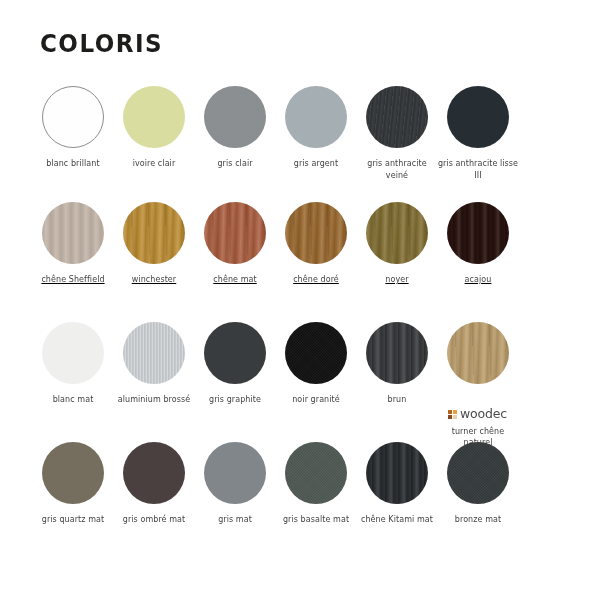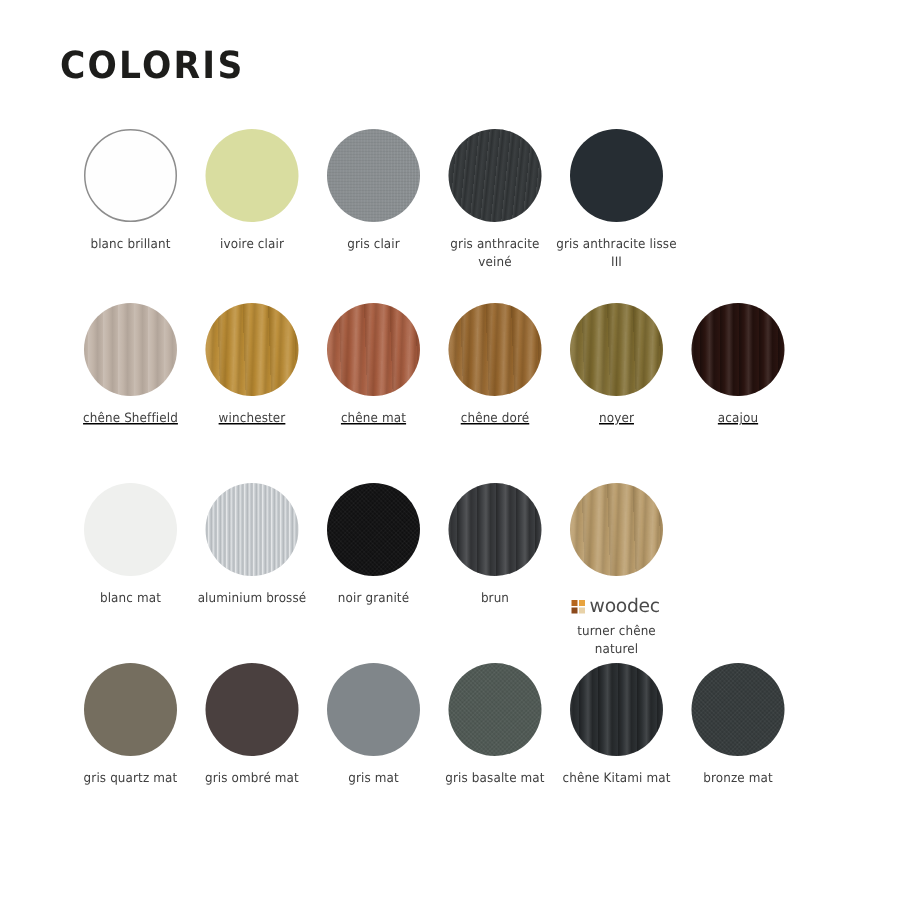--- a/index.html
+++ b/index.html
@@ -36,21 +36,21 @@
     color: #1d1d1b;
     transform: scaleX(0.92);
     transform-origin: left center;
     line-height: 1;
     white-space: nowrap;
   }
 
   
   .swatch-grid {
     position: absolute;
-    left: 46px;
+    left: 32px;
     top: 86px;
     width: 508px;
   }
   .swatch-row {
     display: flex;
     width: 100%;
   }
   .swatch-row-1 { height: 116px; }
   .swatch-row-2 { height: 120px; text-decoration: underline; }
   .swatch-row-3 { height: 120px; }
@@ -169,21 +169,21 @@
     line-height: 11.5px;
     color: #3f3f3f;
     text-align: center;
     transform: scaleX(0.93);
     width: 90px;
     letter-spacing: 0.01em;
   }
 
   
   .brand {
-    margin-top: 14px;
+    margin-top: 24px;
     display: flex;
     align-items: center;
     justify-content: center;
     gap: 3px;
     height: 13px;
   }
   .brand-mark {
     width: 9px;
     height: 9px;
     display: grid;
@@ -233,20 +233,26 @@
       <div class="swatch-cell">
         <div class="circle-wrap">
           <div class="circle" style="background-color: rgb(140, 145, 148);">
               <span class="tex tex-grain"></span>
             </div>
         </div>
         <div class="swatch-label">gris clair</div>
       </div>
       <div class="swatch-cell">
         <div class="circle-wrap">
+          <div class="circle" style="background-color: rgb(165, 174, 179);"></div>
+        </div>
+        <div class="swatch-label">gris argent</div>
+      </div>
+      <div class="swatch-cell">
+        <div class="circle-wrap">
           <div class="circle" style="background-color: rgb(51, 55, 57);">
               <span class="tex tex-veine"></span>
             </div>
         </div>
         <div class="swatch-label">gris anthracite veiné</div>
       </div>
       <div class="swatch-cell">
         <div class="circle-wrap">
           <div class="circle" style="background-color: rgb(38, 45, 51);"></div>
         </div>
@@ -312,20 +318,28 @@
         </div>
         <div class="swatch-label">blanc mat</div>
       </div>
       <div class="swatch-cell">
         <div class="circle-wrap">
           <div class="circle" style="background-color: rgb(195, 200, 204);">
               <span class="tex tex-brushed"></span>
             </div>
         </div>
         <div class="swatch-label">aluminium brossé</div>
+      </div>
+      <div class="swatch-cell">
+        <div class="circle-wrap">
+          <div class="circle" style="background-color: rgb(51, 55, 57);">
+              <span class="tex tex-grain"></span>
+            </div>
+        </div>
+        <div class="swatch-label">gris graphite</div>
       </div>
       <div class="swatch-cell">
         <div class="circle-wrap">
           <div class="circle" style="background-color: rgb(14, 14, 15);">
               <span class="tex tex-speck"></span>
             </div>
         </div>
         <div class="swatch-label">noir granité</div>
       </div>
       <div class="swatch-cell">

